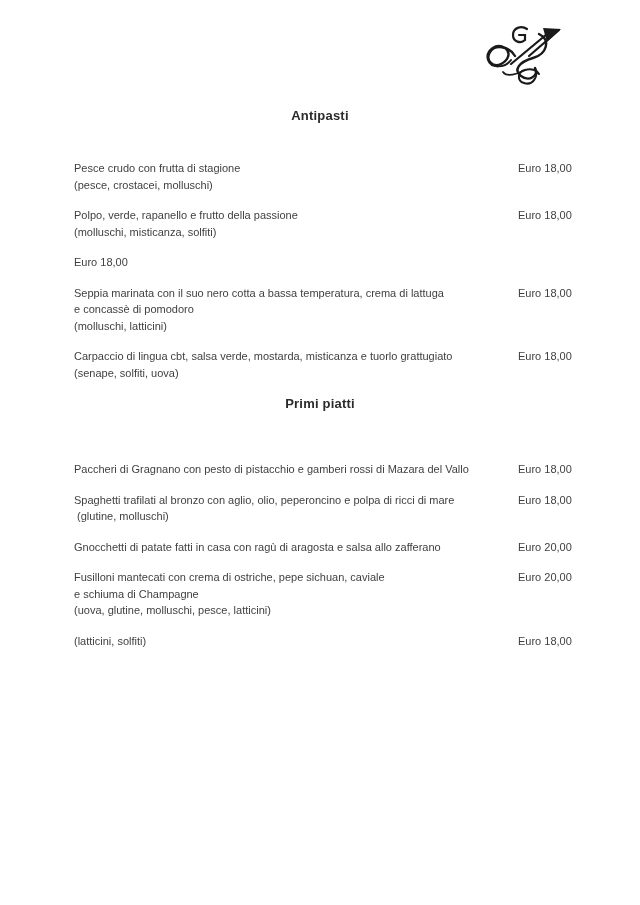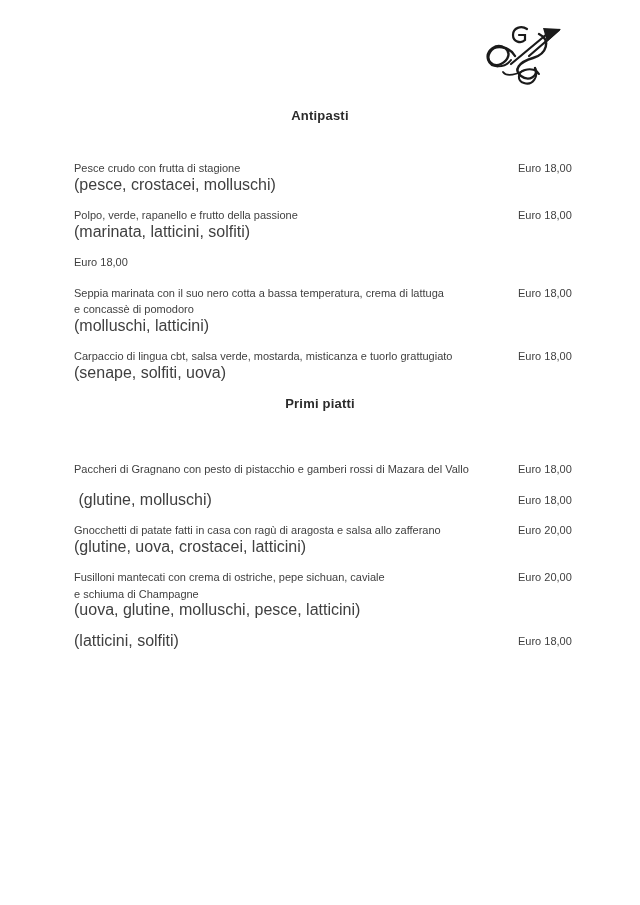--- a/index.html
+++ b/index.html
@@ -33,21 +33,21 @@
     display: flex; align-items: flex-start;
     margin-bottom: 14px;
     margin-left: 12px;
   }
   .item-text { flex: 1 1 auto; padding-right: 16px; }
   .item-name {
     font-size: 11px; line-height: 16.5px;
     white-space: pre-line; color: #3f3f3f;
   }
   .item-allergens {
-    font-size: 16px; line-height: 16.5px;
+    font-size: 11px; line-height: 16.5px;
     white-space: pre-wrap; color: #3f3f3f;
   }
   .item-price {
     flex: 0 0 auto; font-size: 11px; line-height: 16.5px;
     color: #3f3f3f; text-align: left; min-width: 60px;
   }
 </style>
 </head>
 <body>
 
@@ -80,21 +80,21 @@
       <div class="item-text">
         <div class="item-name">Pesce crudo con frutta di stagione</div>
         <div class="item-allergens">(pesce, crostacei, molluschi)</div>
       </div>
       <div class="item-price">Euro 18,00</div>
     </div>
 
     <div class="menu-item">
       <div class="item-text">
         <div class="item-name">Polpo, verde, rapanello e frutto della passione</div>
-        <div class="item-allergens">(marinata, latticini, solfiti)</div>
+        <div class="item-allergens">(molluschi, misticanza, solfiti)</div>
       </div>
       <div class="item-price">Euro 18,00</div>
     </div>
 
     <div class="menu-item">
       <div class="item-price">Euro 18,00</div>
     </div>
 
     <div class="menu-item">
       <div class="item-text">
@@ -117,29 +117,29 @@
 
     <div class="menu-item">
       <div class="item-text">
         <div class="item-name">Paccheri di Gragnano con pesto di pistacchio e gamberi rossi di Mazara del Vallo</div>
       </div>
       <div class="item-price">Euro 18,00</div>
     </div>
 
     <div class="menu-item">
       <div class="item-text">
+        <div class="item-name">Spaghetti trafilati al bronzo con aglio, olio, peperoncino e polpa di ricci di mare</div>
         <div class="item-allergens"> (glutine, molluschi)</div>
       </div>
       <div class="item-price">Euro 18,00</div>
     </div>
 
     <div class="menu-item">
       <div class="item-text">
         <div class="item-name">Gnocchetti di patate fatti in casa con ragù di aragosta e salsa allo zafferano</div>
-        <div class="item-allergens">(glutine, uova, crostacei, latticini)</div>
       </div>
       <div class="item-price">Euro 20,00</div>
     </div>
 
     <div class="menu-item">
       <div class="item-text">
         <div class="item-name">Fusilloni mantecati con crema di ostriche, pepe sichuan, caviale
 e schiuma di Champagne</div>
         <div class="item-allergens">(uova, glutine, molluschi, pesce, latticini)</div>
       </div>

